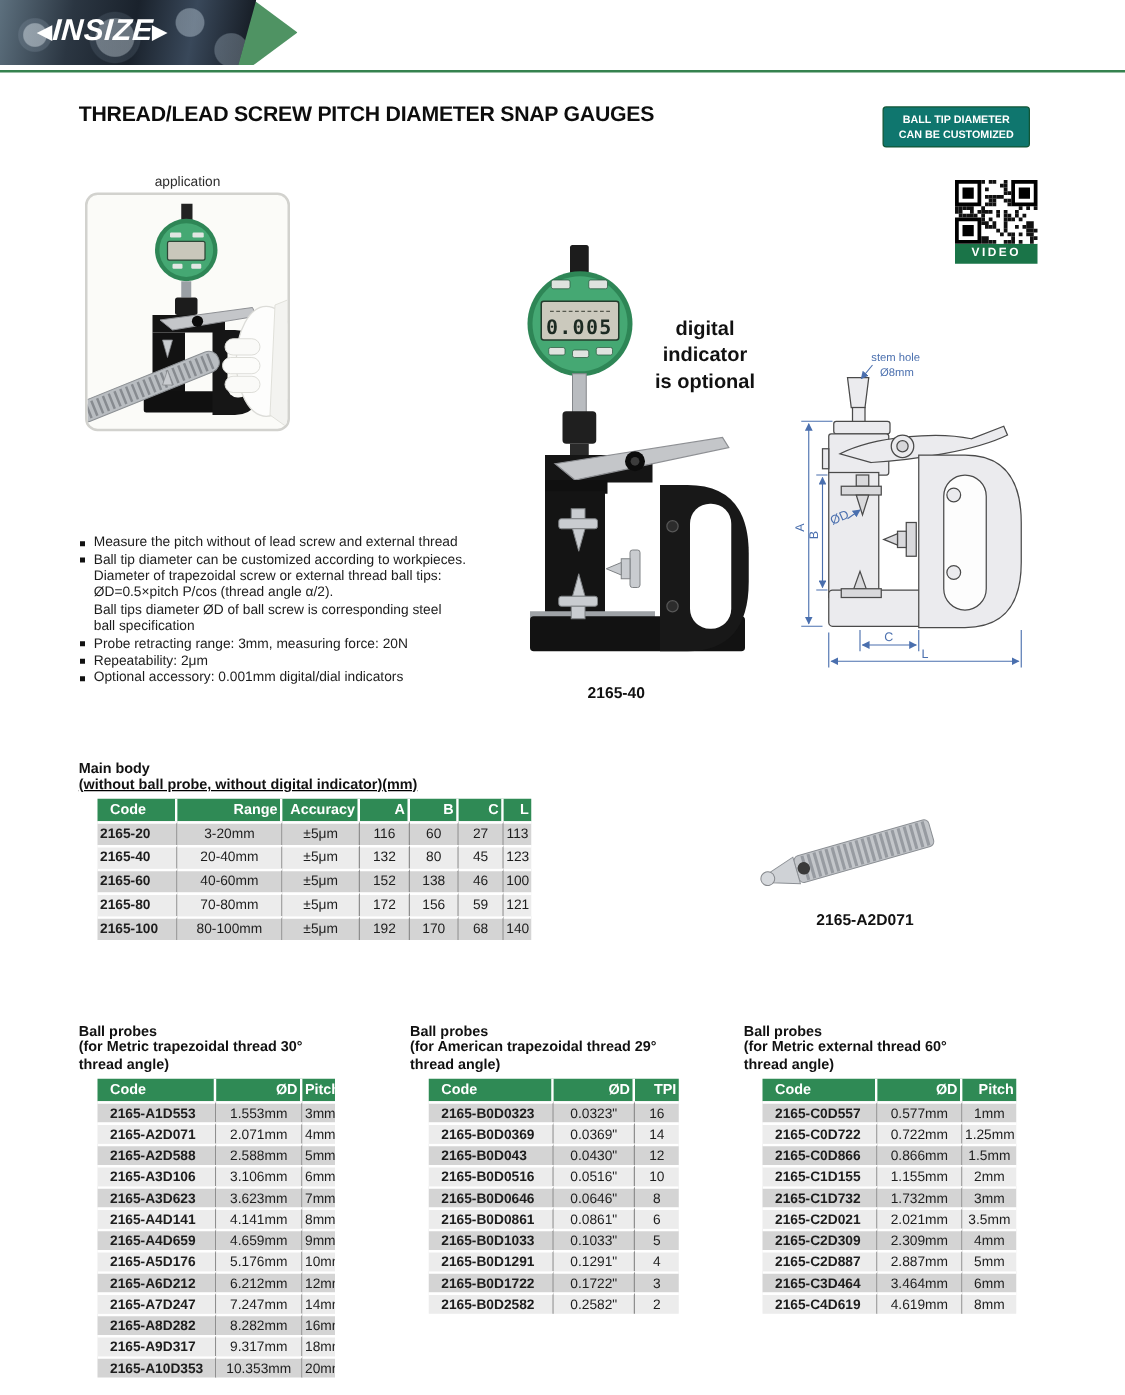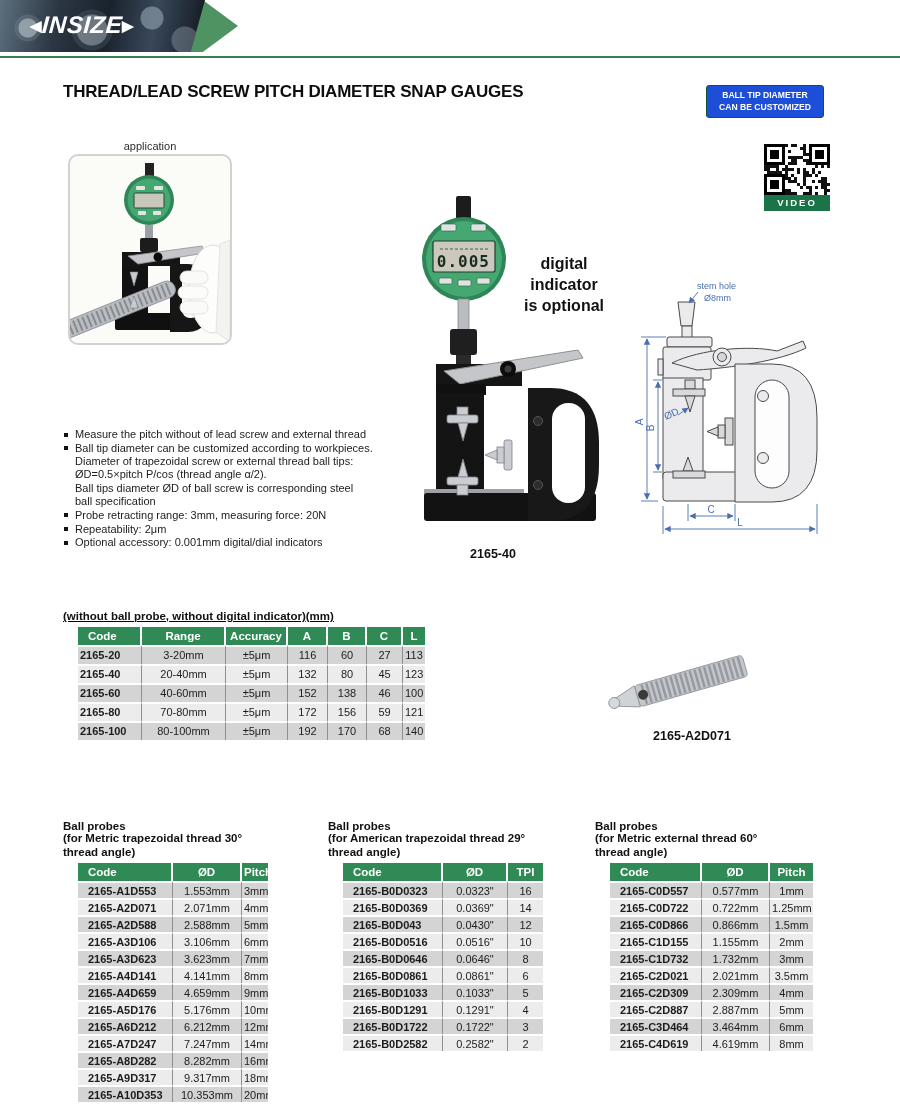--- a/index.html
+++ b/index.html
@@ -16,21 +16,21 @@
       linear-gradient(100deg,#5d707e 0%, #2b3642 28%, #1a222c 52%, #39485a 74%, #11161d 100%);
     clip-path: polygon(0 0, 100% 0, 93% 100%, 0 100%); z-index:2; }
   .hdr-chevron { position:absolute; left:150px; top:0; width:88px; height:52px; background:#4f9363;
     clip-path: polygon(0 0, 60% 0, 100% 50%, 60% 100%, 0 100%); z-index:1; }
   .logo { position:absolute; left:30px; top:11px; z-index:3; display:flex; align-items:center; color:#fff; font-weight:bold; }
   .logo .logo-text { font-size:24px; font-style:italic; letter-spacing:.5px; transform:skewX(-4deg); }
   .logo .logo-arrow { font-size:15px; line-height:1; }
   .green-rule { position:absolute; left:0; top:56px; width:900px; height:2px; background:#35824f; }
 
   .page-title { position:absolute; left:63px; top:82px; font-size:17px; font-weight:bold; color:#0d0d0d; letter-spacing:-.2px; }
-  .badge { position:absolute; left:706px; top:85px; width:118px; background:#1d4ed8; border:1px solid #115536;
+  .badge { position:absolute; left:706px; top:85px; width:118px; background:#0f766e; border:1px solid #115536;
     border-radius:3px; color:#fff; text-align:center; font-size:8.6px; font-weight:bold; line-height:1.35; padding:4px 1px; }
 
   
   .qr { position:absolute; left:764px; top:144px; width:66px; }
   .qr-grid { position:relative; width:66px; height:51px; background:#fff; }
   .qm { position:absolute; width:3px; height:3px; background:#111; }
   .qf { position:absolute; width:21px; height:21px; border:3px solid #000; }
   .qf::after { content:''; position:absolute; left:3px; top:3px; width:9px; height:9px; background:#000; }
   .qr-banner { width:66px; height:16px; background:#1a7448; color:#fff; font-size:9.5px; font-weight:bold;
     letter-spacing:2px; text-align:center; line-height:16px; }
@@ -52,21 +52,21 @@
 
   
   .features { position:absolute; left:63px; top:428px; width:360px; list-style:none; }
   .features li { position:relative; padding-left:12px; font-size:11px; line-height:13.3px; color:#1c1c1c;
     white-space:pre-line; margin-bottom:.5px; }
   .features li::before { content:''; position:absolute; left:1px; top:4.5px; width:4px; height:4px; background:#111; }
 
   
   table { border-collapse:separate; border-spacing:0; table-layout:fixed;padding-left:15px; }
   th { background:#2f8a55; color:#fff; font-size:11.5px; font-weight:bold; padding:3px 2px;
-    border-right:2px solid #fff; text-align:center; overflow:hidden; }
+    border-right:2px solid #fff; text-align:right; overflow:hidden; }
   th:first-child { text-align:left; padding-left:10px; }
   th:last-child { border-right:0; }
   td { font-size:11px; color:#1d1d1d; padding:1.5px 2px; text-align:center;
     border-right:1px solid #8f8f8f; border-top:2px solid #fff; overflow:hidden; }
   td:first-child { font-weight:bold; text-align:left; padding-left:10px; }
   td:last-child { border-right:0; }
   tr:nth-child(odd) td { background:#d4d4d4; }
   tr:nth-child(even) td { background:#ececec; }
 
   .sec-title { font-size:11.5px; font-weight:bold; color:#111; }
@@ -357,20 +357,21 @@
 Diameter of trapezoidal screw or external thread ball tips:
 ØD=0.5×pitch P/cos (thread angle α/2).
 Ball tips diameter ØD of ball screw is corresponding steel
 ball specification</li>
       <li>Probe retracting range: 3mm, measuring force: 20N</li>
       <li>Repeatability: 2μm</li>
       <li>Optional accessory: 0.001mm digital/dial indicators</li>
     </ul>
 
   <div class="main-body-sec">
+    <div class="sec-title">Main body</div>
     <div class="sub-row">
       <span class="sec-sub">(without ball probe, without digital indicator)</span>
       <span class="sec-sub">(mm)</span>
     </div>
     <table class="tbl-main">
       <thead>
           <tr>
             <th>Code</th>
             <th>Range</th>
             <th>Accuracy</th>

